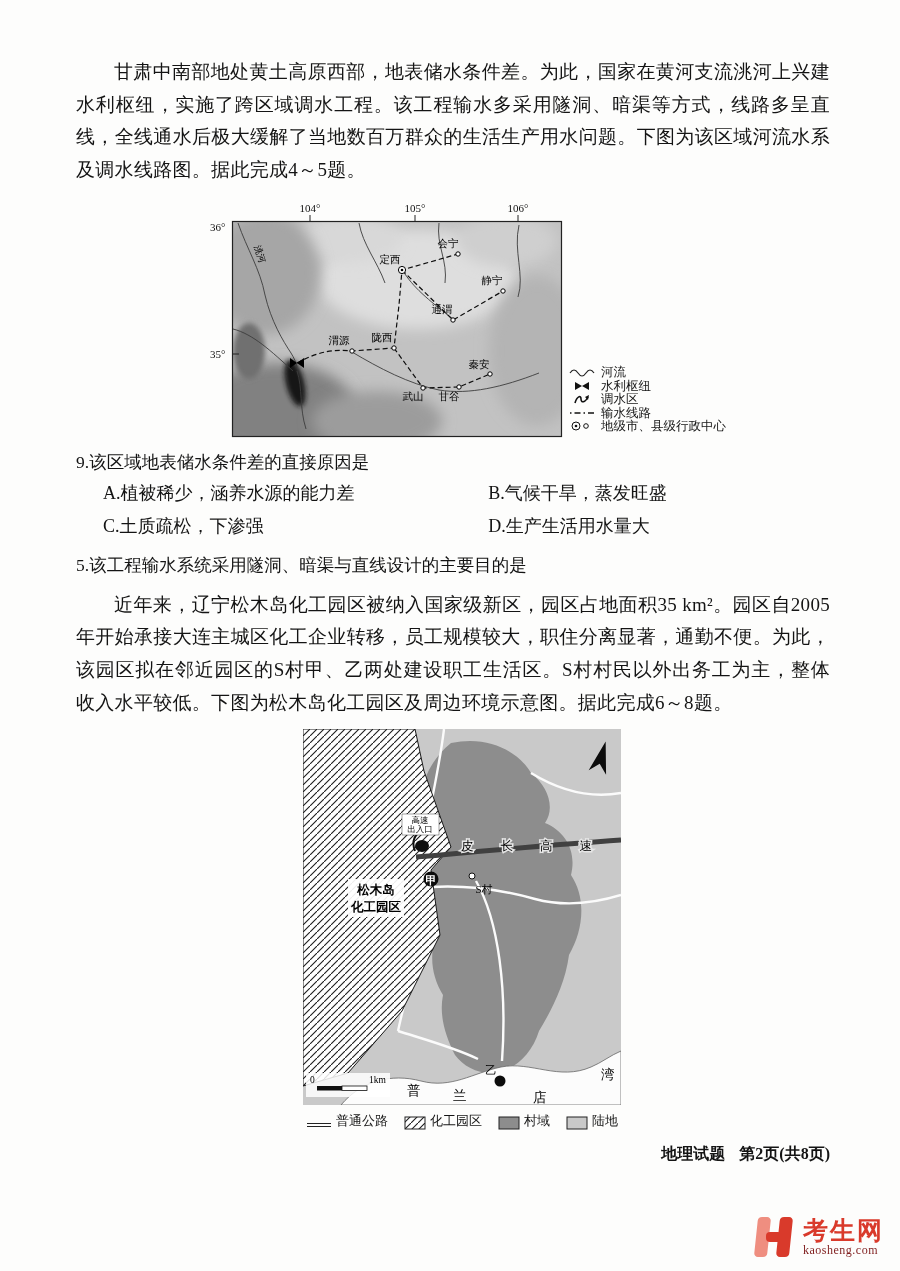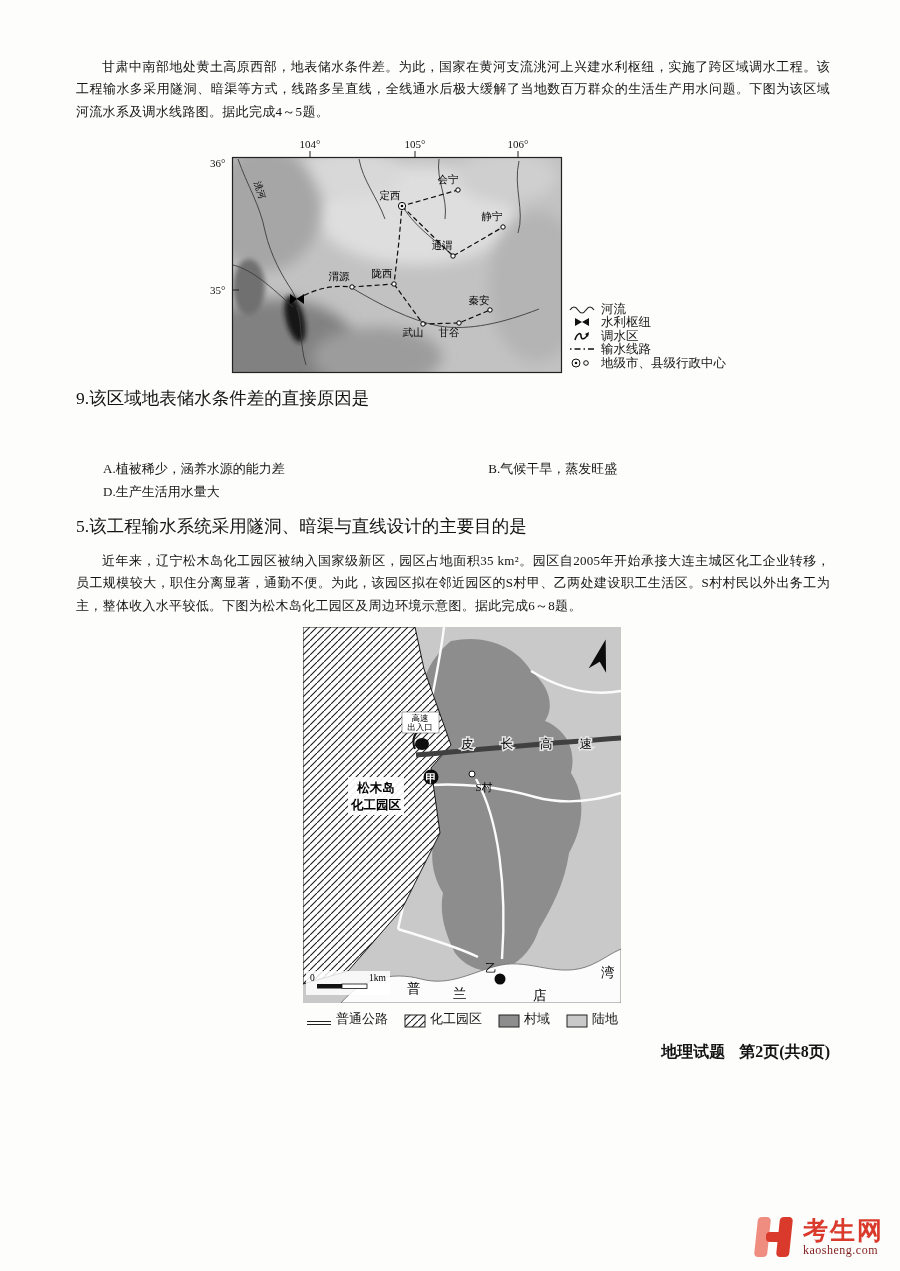--- a/index.html
+++ b/index.html
@@ -6,27 +6,27 @@
   html,body { width:900px; height:1271px; }
   body {
     position:relative;
     background:#fdfdfc;
     color:#141414;
     font-family:"Liberation Serif","DejaVu Serif",serif;
     overflow:hidden;
   }
   .content { position:relative; padding:56px 70px 0 76px; }
   .para {
-    font-size:13px; line-height:1.72; text-align:justify;
+    font-size:19px; line-height:1.72; text-align:justify;
     text-indent:2em; letter-spacing:0.3px;
   }
   .q-stem { font-size:17.5px; line-height:1.75; margin-top:8px; }
   .options {
     display:grid; grid-template-columns:53% 47%;
-    padding-left:27px; font-size:13px; line-height:1.8;margin-top:43px;
+    padding-left:27px; font-size:18px; line-height:1.8;
   }
   .figure1 { display:flex; align-items:flex-end; margin:14px 0 4px 131px; }
   .legend1 {
     display:flex; flex-direction:column; gap:1px;
     margin:0 0 6px 4px; font-size:12.5px; line-height:1;
   }
   .legend1 .li { display:flex; align-items:center; gap:4px; white-space:nowrap; }
   .map-svg text { font-family:"Liberation Serif","DejaVu Serif",serif; }
   .fig2wrap { margin:10px 0 0 196px; width:380px; display:flex; flex-direction:column; align-items:center; }
   .legend2 { display:flex; gap:16px; align-items:center; margin-top:7px; font-size:13px; white-space:nowrap; }
@@ -177,20 +177,21 @@
         <span>地级市、县级行政中心</span>
       </div>
     </div>
   </div>
 
   <div>
     <div class="q-stem">9.该区域地表储水条件差的直接原因是</div>
     <div class="options">
       <span class="opt">A.植被稀少，涵养水源的能力差</span>
       <span class="opt">B.气候干旱，蒸发旺盛</span>
+      <span class="opt">C.土质疏松，下渗强</span>
       <span class="opt">D.生产生活用水量大</span>
     </div>
   </div>
 
   <div>
     <div class="q-stem">5.该工程输水系统采用隧洞、暗渠与直线设计的主要目的是</div>
   </div>
 
   <p class="para" style="margin-top:8px">近年来，辽宁松木岛化工园区被纳入国家级新区，园区占地面积35 km²。园区自2005年开始承接大连主城区化工企业转移，员工规模较大，职住分离显著，通勤不便。为此，该园区拟在邻近园区的S村甲、乙两处建设职工生活区。S村村民以外出务工为主，整体收入水平较低。下图为松木岛化工园区及周边环境示意图。据此完成6～8题。</p>
 

